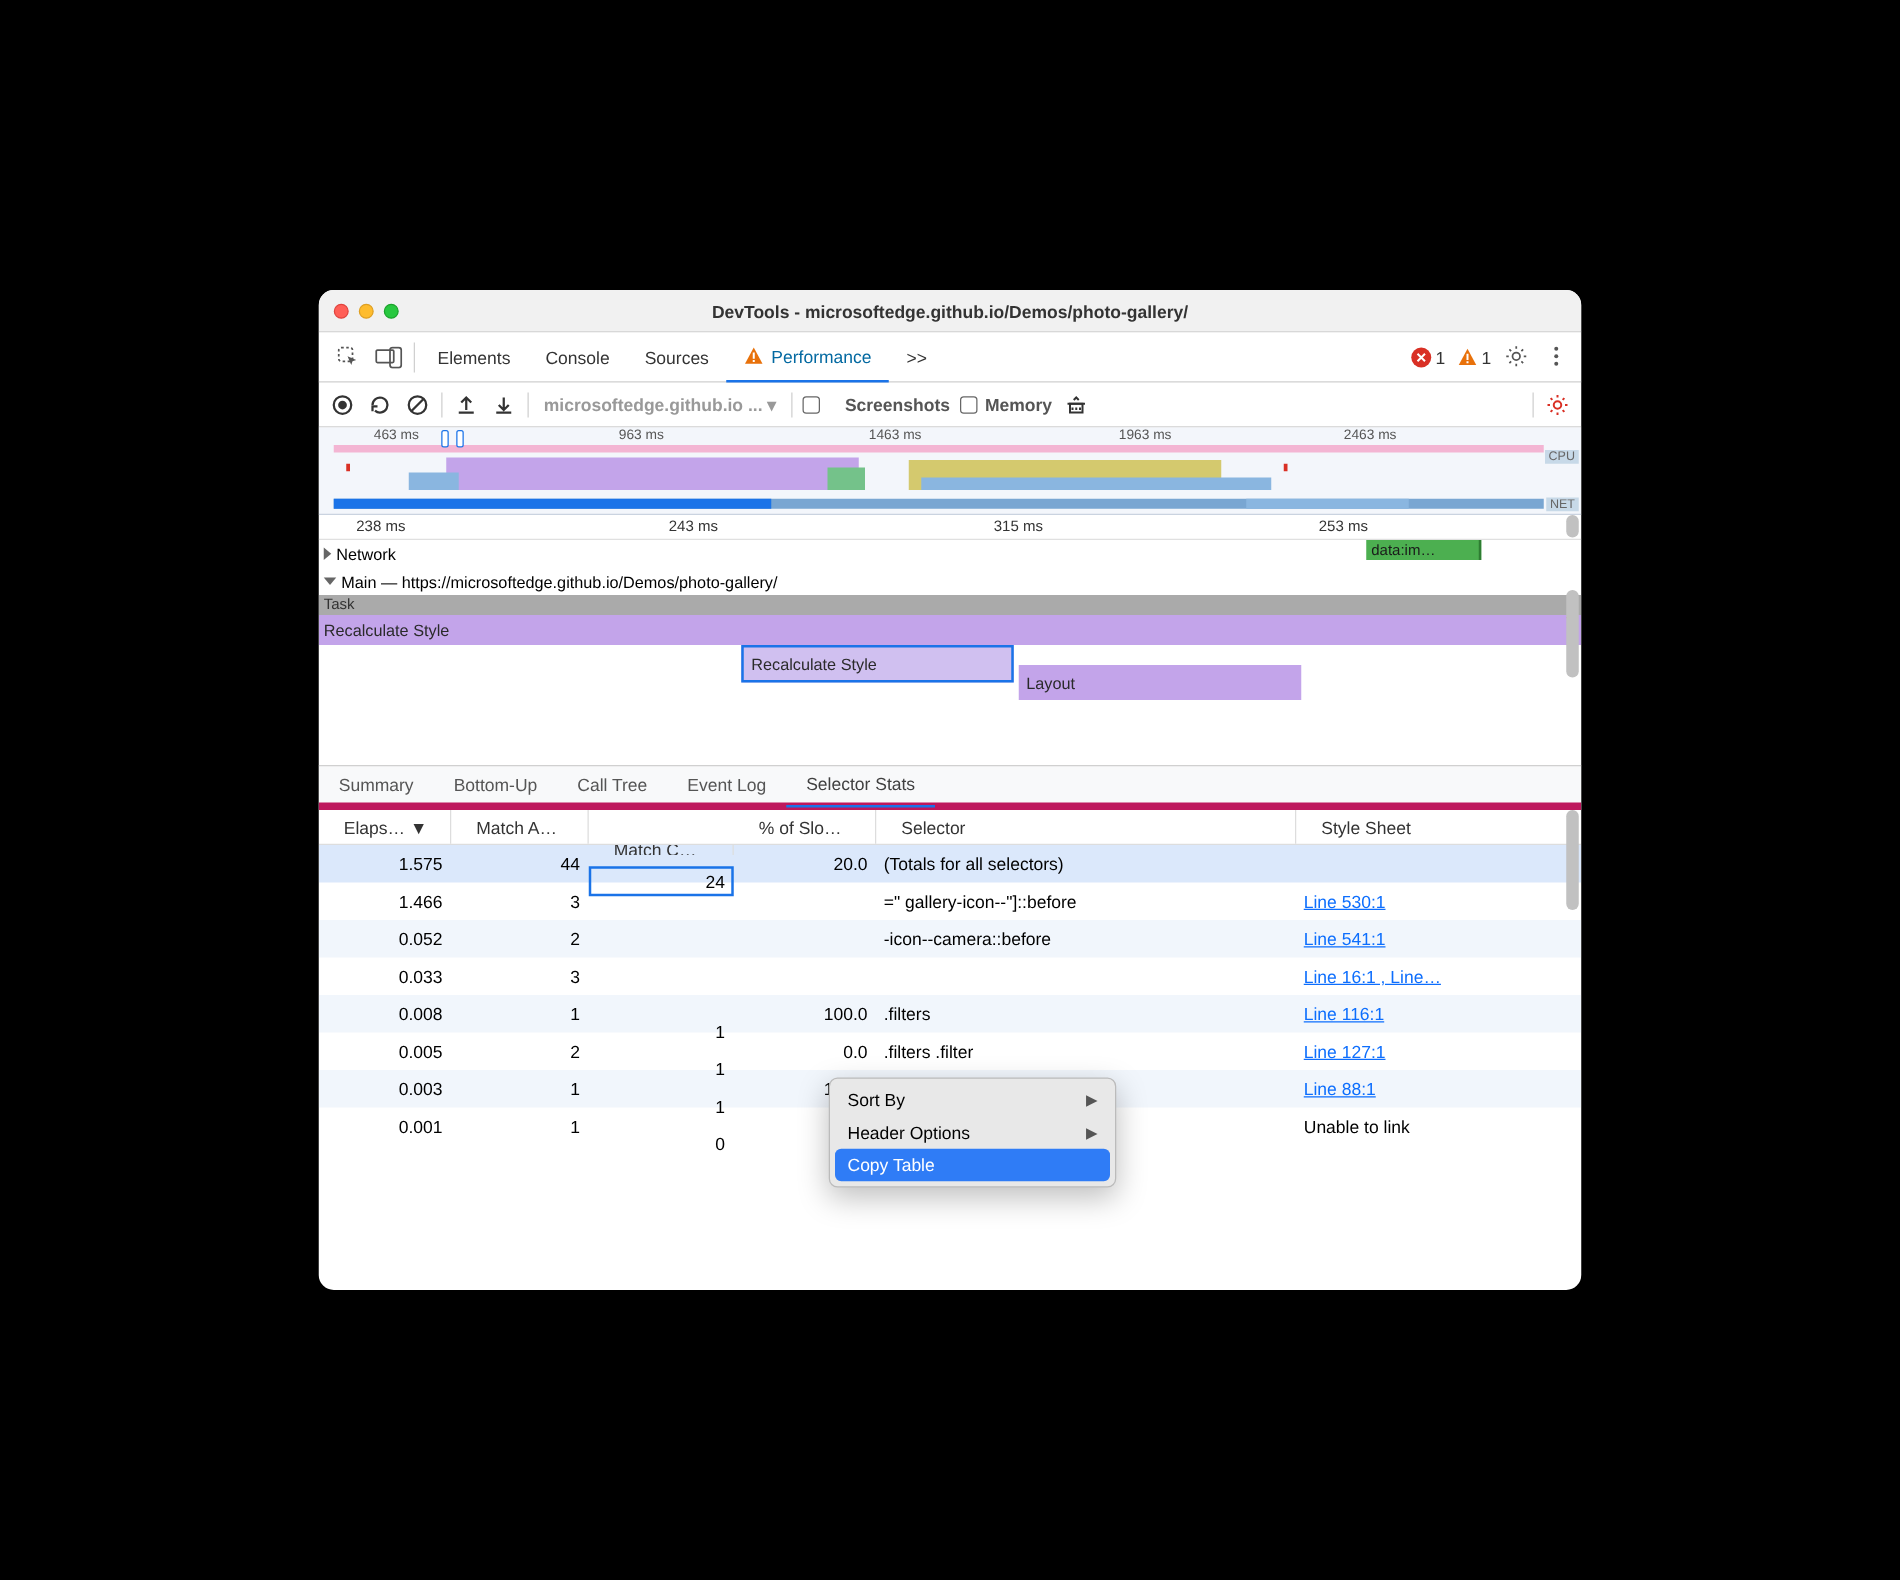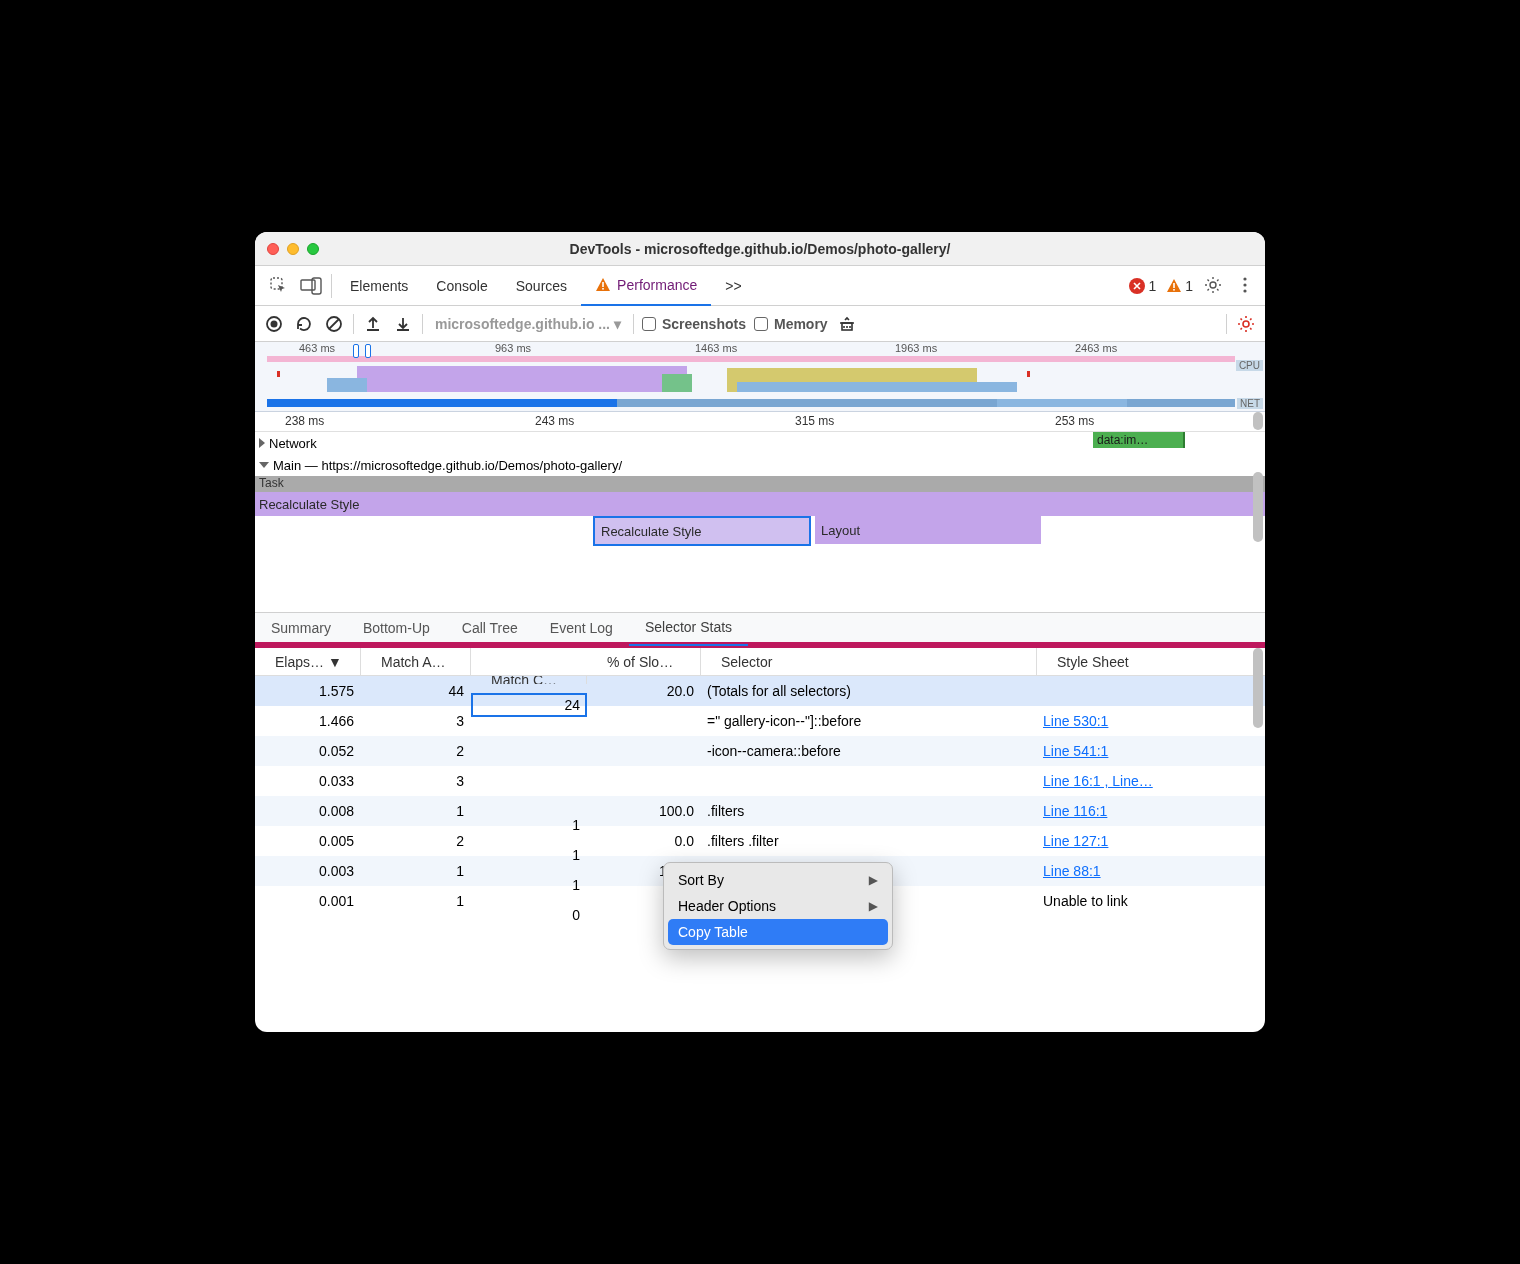--- a/index.html
+++ b/index.html
@@ -44,21 +44,21 @@
     border-bottom: 1px solid #d0d0d0;
     display: flex;
     align-items: center;
     padding: 0 8px;
     font-size: 14px;
     color: #333;
   }
   .mt-icon { width: 22px; height: 22px; display: inline-flex; align-items: center; justify-content: center; margin: 0 5px; cursor: pointer; }
   .mt-sep { width: 1px; height: 24px; background: #d0d0d0; margin: 0 4px; }
   .mt-tab { padding: 0 14px; height: 40px; display: flex; align-items: center; cursor: pointer; gap: 6px; }
-  .mt-tab.active { color: #701a75; border-bottom: 2px solid #1a73e8; margin-bottom: -1px; font-weight: 500; }
+  .mt-tab.active { color: #0369a1; border-bottom: 2px solid #1a73e8; margin-bottom: -1px; font-weight: 500; }
   .mt-right { margin-left: auto; display: flex; align-items: center; gap: 10px; }
   .badge { display: inline-flex; align-items: center; gap: 3px; font-size: 14px; }
   .badge-circle { width: 16px; height: 16px; border-radius: 50%; display: inline-flex; align-items: center; justify-content: center; }
   .badge-circle.err { background: #d93025; }
   .gear { width: 22px; height: 22px; cursor: pointer; }
   .dots { width: 22px; height: 22px; cursor: pointer; }
 
   .perf-toolbar {
     height: 36px;
     border-bottom: 1px solid #d0d0d0;
@@ -117,21 +117,21 @@
   }
   .track-row { display: flex; align-items: center; height: 22px; font-size: 13px; position: relative; }
   .track-hdr { display: flex; align-items: center; gap: 4px; padding-left: 4px; }
   .tri { width: 0; height: 0; display: inline-block; }
   .tri.right { border-top: 5px solid transparent; border-bottom: 5px solid transparent; border-left: 6px solid #666; }
   .tri.down { border-left: 5px solid transparent; border-right: 5px solid transparent; border-top: 6px solid #666; }
   .net-chip { position: absolute; right: 80px; top: 0; background: #4caf50; color: #1a1a1a; font-size: 12px; padding: 1px 4px; width: 92px; overflow: hidden; text-overflow: ellipsis; white-space: nowrap; border-right: 2px solid #2e7d32; }
   .task-bar { background: #aaa; width: 100%; height: 16px; font-size: 12px; color: #333; padding-left: 4px; }
   .recalc-full { background: #c3a4ea; width: 100%; height: 24px; font-size: 13px; color: #2a2a2a; padding-left: 4px; display: flex; align-items: center; }
   .recalc-sel { position: absolute; left: 338px; width: 218px; height: 30px; border: 2px solid #1a73e8; background: #d0c0f0; color: #2a2a2a; font-size: 13px; display: flex; align-items: center; padding-left: 6px; }
-  .layout-bar { position: absolute; left: 560px; width: 226px; height: 28px; background: #c3a4ea; color: #2a2a2a; font-size: 13px; display: flex; align-items: center; padding-left: 6px; }
+  .layout-bar { position: absolute; left: 560px; width: 226px; height: 28px; background: #c3a4ea; color: #2a2a2a; font-size: 13px; display: flex; align-items: center; padding-left: 6px; margin-top: 16px; }
   .red-wedge { position: absolute; right: 4px; top: 62px; width: 0; height: 0; border-top: 8px solid #d93025; border-left: 8px solid transparent; }
   .scroll-thumb { position: absolute; right: 2px; width: 10px; height: 50px; background: #c1c1c1; border-radius: 5px; top: 0; }
 
   .bottom-tabs {
     display: flex;
     border-top: 1px solid #d0d0d0;
     border-bottom: 6px solid #be185d;
     height: 36px;
     align-items: center;
     font-size: 14px;
@@ -294,21 +294,21 @@
         </svg>
       </span>
     <span class="pt-icon">
         <svg width="18" height="18" viewBox="0 0 18 18" fill="none" stroke="#333" stroke-width="1.8">
           <path d="M9 3v10M5 9l4 4 4-4M3 15h12"></path>
         </svg>
       </span>
     <span class="pt-sep"></span>
     <span class="pt-select"><span>microsoftedge.github.io ...</span> ▾</span>
     <span class="pt-sep"></span>
-    <label style="display:flex;align-items:center;gap:6px;cursor:pointer;">
+    <label style="display:flex;align-items:center;gap:20px;cursor:pointer;">
       <span class="chk"></span>
         <span>Screenshots</span>
     </label>
     <label style="display:flex;align-items:center;gap:6px;cursor:pointer;">
       <span class="chk"></span>
         <span>Memory</span>
     </label>
     <span class="pt-icon">
         <svg width="18" height="18" viewBox="0 0 18 18" fill="none" stroke="#333" stroke-width="1.6">
           <rect x="4" y="8" width="10" height="7"></rect>

